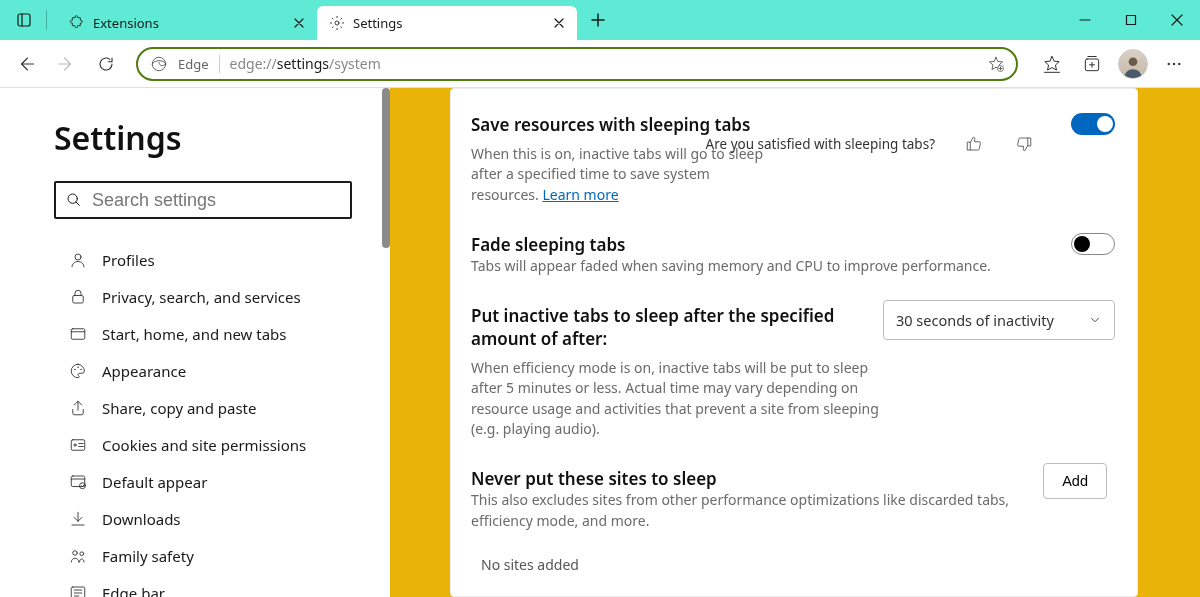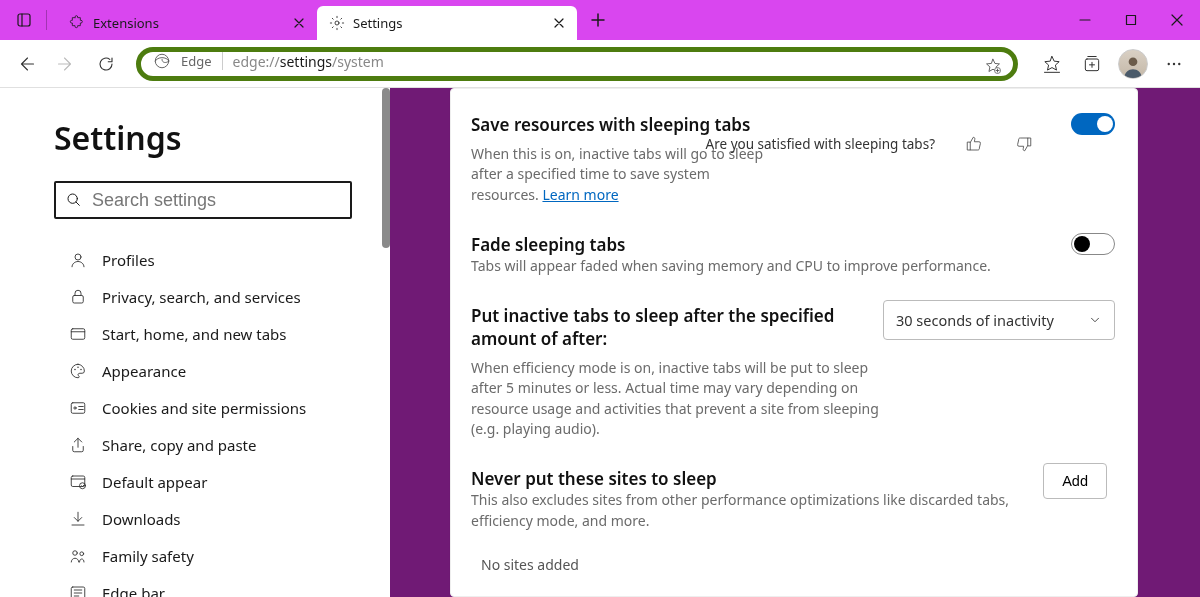--- a/index.html
+++ b/index.html
@@ -5,21 +5,21 @@
   * { box-sizing: border-box; margin: 0; padding: 0; }
   body {
     font-family: "Segoe UI", system-ui, sans-serif;
     width: 1200px; height: 597px;
     background: #fff; overflow: hidden;
     display: flex; flex-direction: column;
     font-size: 14px; color: #1a1a1a;
   }
   
   .title-bar {
-    height: 40px; background: #d946ef;
+    height: 40px; background: #5eead4;
     display: flex; align-items: center;
     position: relative;
   }
   .tab-actions-left {
     display: flex; align-items: center; gap: 4px;
     padding: 0 6px 0 8px; height: 100%;
   }
   .title-icon-btn {
     width: 32px; height: 32px; border-radius: 4px;
     display: flex; align-items: center; justify-content: center;
@@ -56,22 +56,22 @@
     display:flex; align-items:center; padding: 0 8px; gap:4px;
   }
   .tb-btn {
     width:36px; height:36px; border-radius:4px;
     display:flex; align-items:center; justify-content:center;
     color:#333; cursor:pointer;
   }
   .tb-btn.disabled { color:#bbb; cursor:default; }
   .omnibox {
     flex:1; height:34px; margin:0 8px;
-    border:5px solid #4d7c0f; border-radius:18px;
-    display:flex; align-items:flex-start; padding:0 6px 0 12px;
+    border:2px solid #4d7c0f; border-radius:18px;
+    display:flex; align-items:center; padding:0 6px 0 12px;
     gap:10px; color:#555; background:#fff;
   }
   .omnibox .edge-logo { width:18px;height:18px; display:flex; align-items:center; justify-content:center;}
   .omnibox .site-label { color:#666; font-size:13px; }
   .omnibox .vdiv { width:1px; height:18px; background:#ccc; }
   .omnibox .url { flex:1; font-size:14px; color:#888; }
   .omnibox .url .dark { color:#1a1a1a; }
   .omnibox .star-btn { width:28px; height:28px; display:flex; align-items:center; justify-content:center; border-radius:4px;}
   .tb-right { display:flex; align-items:center; gap:4px; margin-left:4px;}
   .avatar {
@@ -113,21 +113,21 @@
   .search-box input::placeholder { color:#777; }
   .nav-list { list-style:none; display:flex; flex-direction:column; gap:0; }
   .nav-item {
     display:flex; align-items:center; gap:14px;
     height:37px; padding: 0 6px 0 14px; cursor:pointer;
     font-size:15px; color:#1a1a1a; border-radius:4px;
   }
   .nav-item .nav-icon { width:20px; height:20px; display:flex; align-items:center; justify-content:center; color:#333;}
   
   .content-wrap {
-    flex:1; background:#701a75; padding:0 0 0 0;
+    flex:1; background:#eab308; padding:0 0 0 0;
     display:flex; justify-content:flex-start;
   }
   .content-card {
     background:#fff; border:1px solid #eee; border-radius:4px;
     width: 688px; margin-left:60px;
     padding: 24px 22px 24px 20px;
     box-shadow: 0 0 2px rgba(0,0,0,0.05);
     overflow:hidden;
   }
   .setting-block { margin-bottom: 28px; position:relative; }
@@ -345,34 +345,34 @@
                 <circle cx="8" cy="10" r="1" fill="currentColor"></circle>
                 <circle cx="12" cy="7" r="1" fill="currentColor"></circle>
                 <circle cx="16" cy="10" r="1" fill="currentColor"></circle>
               </svg>
             </span>
           <span>Appearance</span>
         </li>
         <li class="nav-item">
           <span class="nav-icon">
               <svg width="18" height="18" viewBox="0 0 24 24">
+                <path class="stroke-thin" d="M12 3v12M7 8l5-5 5 5M5 14v5a2 2 0 0 0 2 2h10a2 2 0 0 0 2-2v-5"></path>
+              </svg>
+            </span>
+          <span>Share, copy and paste</span>
+        </li>
+        <li class="nav-item">
+          <span class="nav-icon">
+              <svg width="18" height="18" viewBox="0 0 24 24">
                 <rect class="stroke-thin" x="3" y="5" width="18" height="14" rx="2"></rect>
                 <circle class="stroke-thin" cx="8" cy="12" r="1.5"></circle>
                 <path class="stroke-thin" d="M13 10h6M13 14h6"></path>
               </svg>
             </span>
           <span>Cookies and site permissions</span>
-        </li>
-        <li class="nav-item">
-          <span class="nav-icon">
-              <svg width="18" height="18" viewBox="0 0 24 24">
-                <path class="stroke-thin" d="M12 3v12M7 8l5-5 5 5M5 14v5a2 2 0 0 0 2 2h10a2 2 0 0 0 2-2v-5"></path>
-              </svg>
-            </span>
-          <span>Share, copy and paste</span>
         </li>
         <li class="nav-item">
           <span class="nav-icon">
               <svg width="18" height="18" viewBox="0 0 24 24">
                 <rect class="stroke-thin" x="3" y="4" width="18" height="14" rx="2"></rect>
                 <line class="stroke-thin" x1="3" y1="8" x2="21" y2="8"></line>
                 <circle cx="18" cy="17" r="4" class="stroke-thin" fill="#fff"></circle>
                 <path class="stroke-thin" d="M17 17l1 1 2-2"></path>
               </svg>
             </span>

